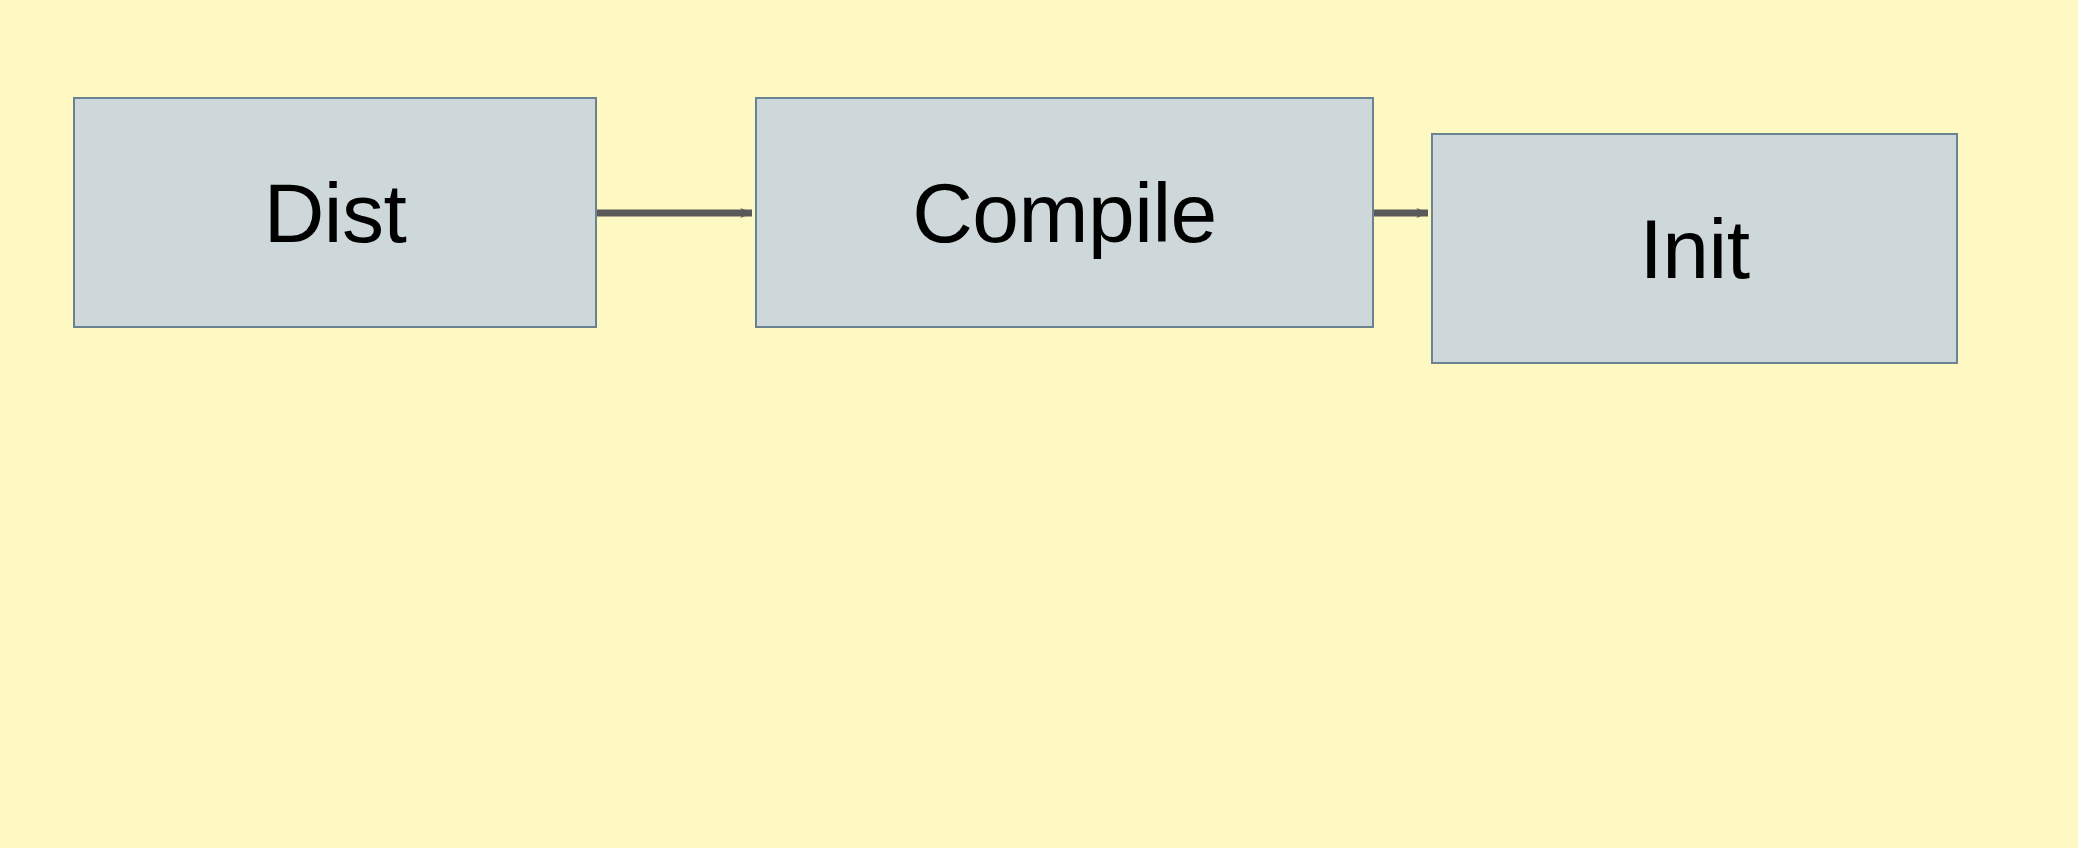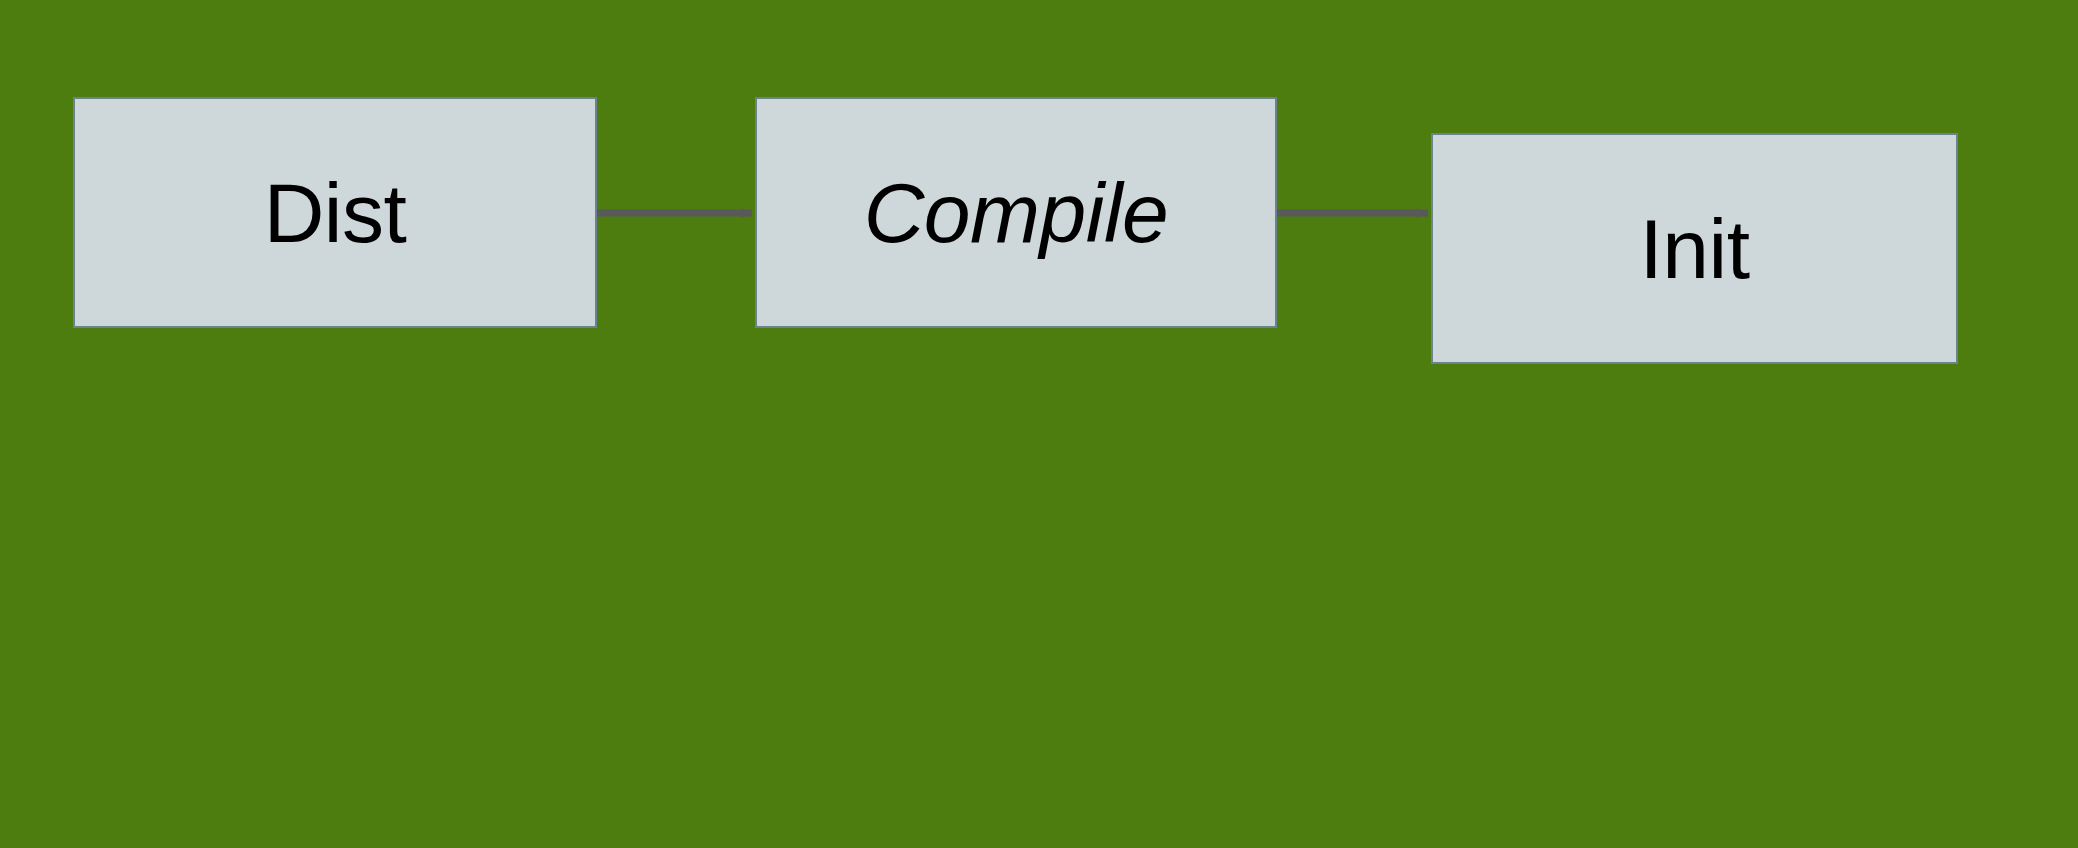--- a/index.html
+++ b/index.html
@@ -8,21 +8,21 @@
     padding: 0;
     background: #ffffff;
   }
   body {
     font-family: "Liberation Sans", sans-serif;
   }
   #canvas {
     position: relative;
     width: 2078px;
     height: 848px;
-    background: #4d7c0f;
+    background: #fef9c3;
     overflow: hidden;
   }
   .node {
     position: absolute;
     box-sizing: border-box;
     background: #ced8da;
     border: 2px solid #6b8290;
     display: flex;
     align-items: center;
     justify-content: center;
@@ -32,21 +32,21 @@
     font-size: 84px;
     line-height: 1;
     font-weight: 400;
     color: #000000;
     letter-spacing: -0.5px;
     white-space: nowrap;
     user-select: none;
   }
   
   #node-dist    { left: 73px;   top: 97px;  width: 524px; height: 231px; }
-  #node-compile { left: 755px;  top: 97px;  width: 522px; height: 231px; font-style: italic; }
+  #node-compile { left: 755px;  top: 97px;  width: 619px; height: 231px; }
   #node-init    { left: 1431px; top: 97px;  width: 527px; height: 231px; margin-top: 36px; }
   #node-clean   { left: 755px;  top: 512px; width: 522px; height: 236px; }
 
   .edge-layer {
     position: absolute;
     left: 0;
     top: 0;
     width: 2078px;
     height: 848px;
     pointer-events: none;

